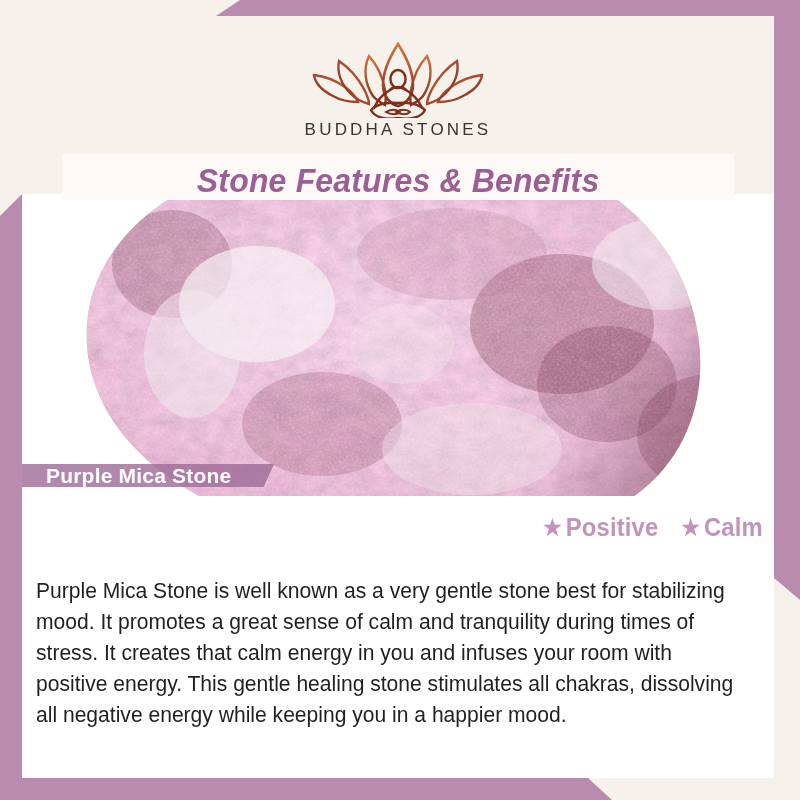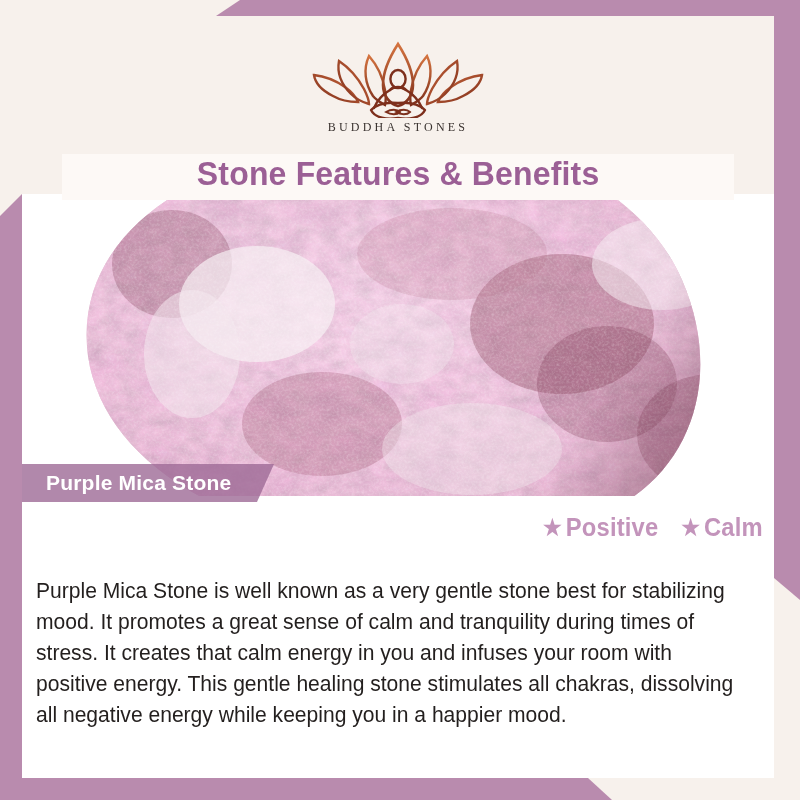--- a/index.html
+++ b/index.html
@@ -99,39 +99,40 @@
     justify-content: center;
   }
   .logo-wrap svg { display: block; }
 
   .brand-name {
     position: absolute;
     left: 0;
     top: 104px;
     width: 752px;
     text-align: center;
-    font-family: Liberation Serif, serif;
-    font-size: 12px;
+    font-family: Liberation Sans, sans-serif;
+    font-size: 17px;
     letter-spacing: 3.2px;
     color: #3a3330;
     font-weight: 400;
   }
 
   
   .title-band {
     position: absolute;
     left: 40px;
     top: 138px;
     width: 672px;
     height: 46px;
     background: #fdf9f6;
     z-index: 4;
     display: flex;
-    align-items: flex-start;
+    align-items: flex-end;
     justify-content: center;
+    font-style: italic;
   }
   .title-text {
     font-family: "Liberation Sans Narrow", "Liberation Sans", sans-serif;
     font-weight: bold;
     font-size: 34px;
     color: #9b5f95;
     letter-spacing: 0.2px;
     transform: scaleX(0.94);
     white-space: nowrap;
   }
@@ -147,21 +148,21 @@
     overflow: hidden;
     z-index: 3;
   }
   .photo svg { display: block; }
 
   
   .name-banner {
     position: absolute;
     left: 0;
     top: 448px;
-    height: 38px;
+    height: 23px;
     width: 252px;
     background: rgba(157, 106, 150, 0.80);
     -webkit-clip-path: polygon(0 0, 252px 0, 235px 38px, 0 38px);
     clip-path: polygon(0 0, 252px 0, 235px 38px, 0 38px);
     z-index: 5;
     display: flex;
     align-items: center;
   }
   .name-banner .label {
     margin-left: 24px;

